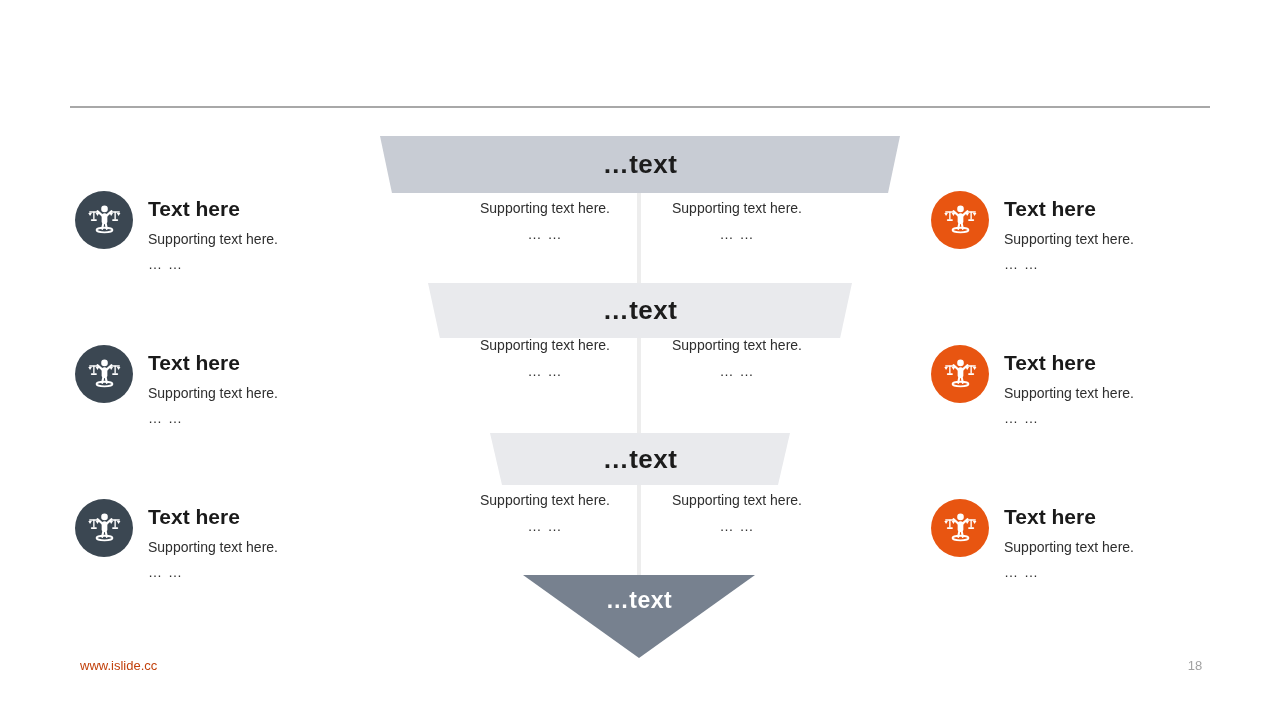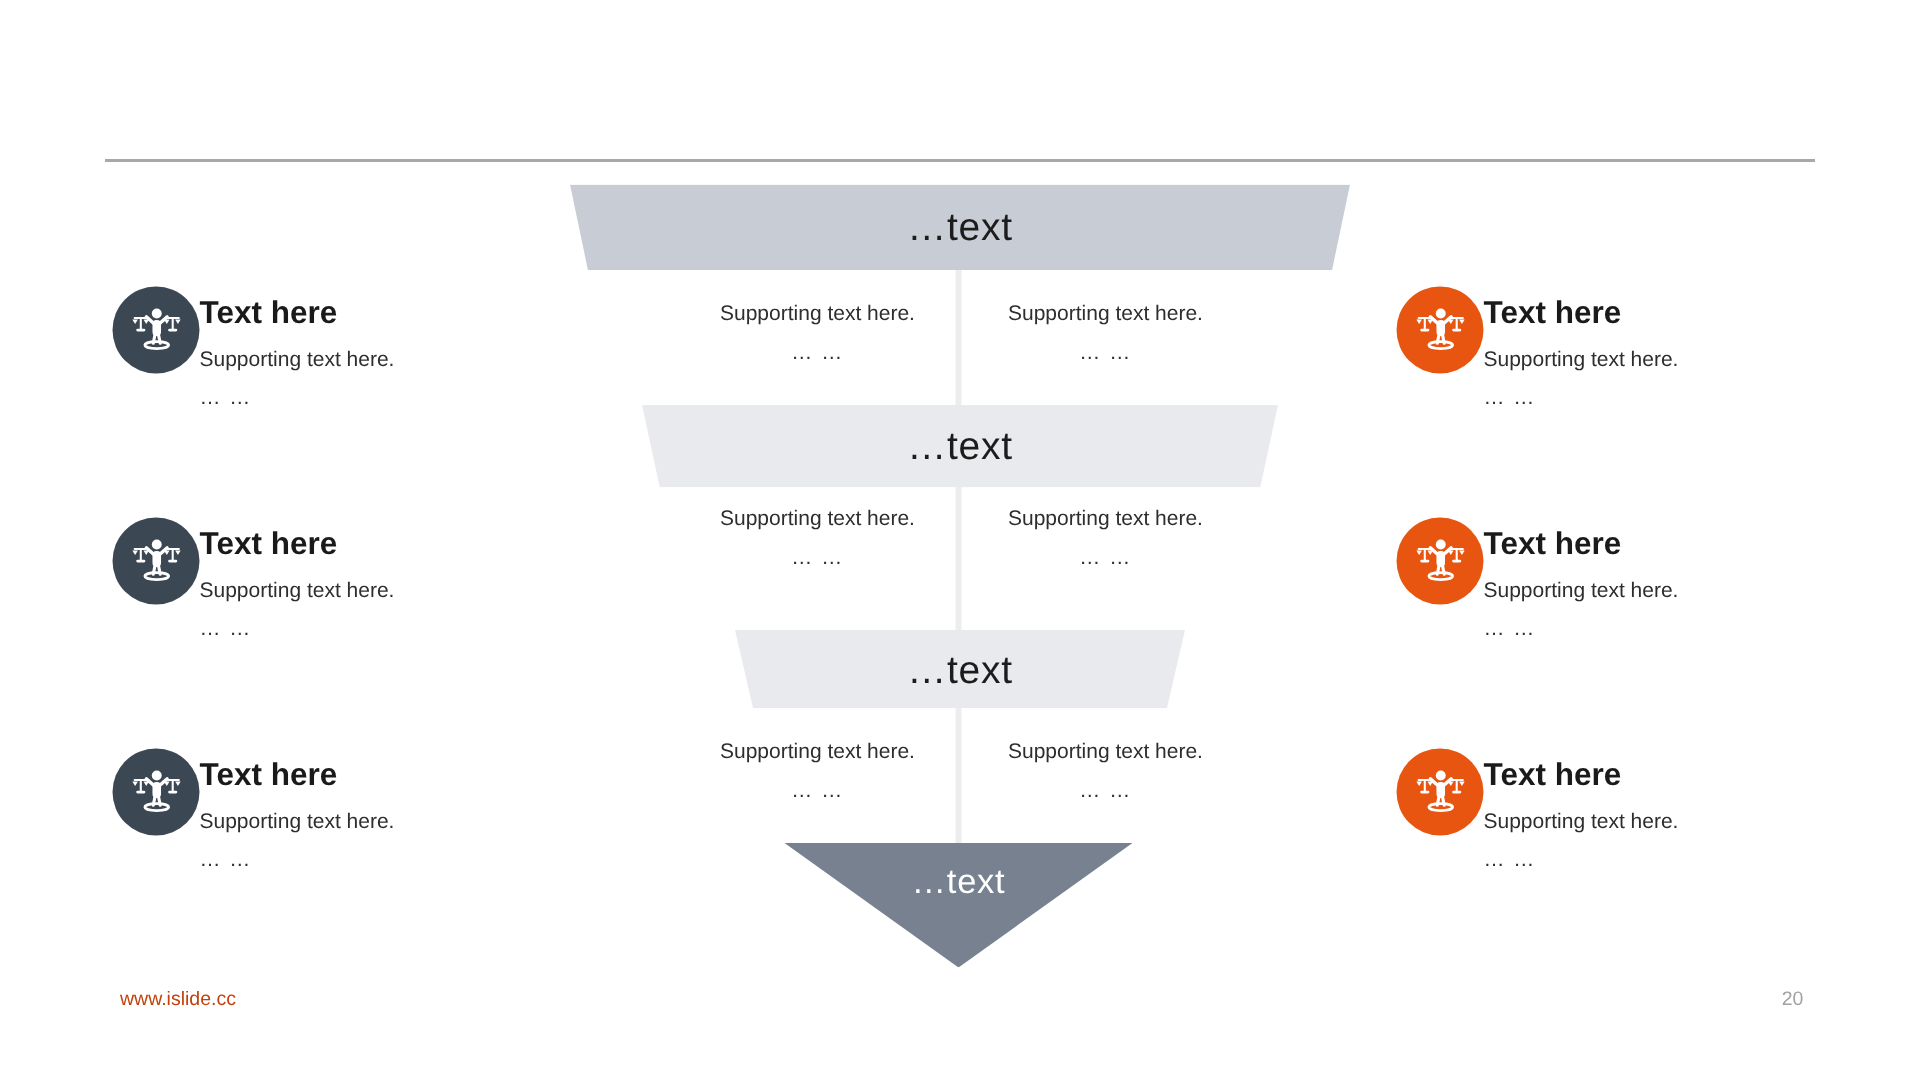--- a/index.html
+++ b/index.html
@@ -2,21 +2,21 @@
 <html><head>
 <meta charset="utf-8">
 <style>
   html,body{margin:0;padding:0;background:#fff;}
   .slide{position:relative;width:1280px;height:720px;background:#ffffff;overflow:hidden;
          font-family:"Liberation Sans",sans-serif;}
   .divider{position:absolute;left:70px;top:106px;width:1140px;height:2px;background:#a8a8a8;}
   .center-line{position:absolute;left:637px;top:178px;width:4px;height:428px;background:#ededed;}
 
   .trap{position:absolute;display:flex;align-items:center;justify-content:center;
-        font-weight:normal;font-size:26px;color:#1c1c1c;letter-spacing:.5px;z-index:2;}
+        font-weight:bold;font-size:26px;color:#1c1c1c;letter-spacing:.5px;z-index:2;margin-top:13px;}
   .trap.l1{left:380px;top:123px;width:520px;height:57px;background:#c8ccd4;
            clip-path:polygon(0 0,100% 0,97.7% 100%,2.3% 100%);}
   .trap.l2{left:428px;top:270px;width:424px;height:55px;background:#e9eaed;
            clip-path:polygon(0 0,100% 0,97.2% 100%,2.8% 100%);}
   .trap.l3{left:490px;top:420px;width:300px;height:52px;background:#e9eaed;
            clip-path:polygon(0 0,100% 0,96% 100%,4% 100%);}
   .trap.tri{left:523px;top:562px;width:232px;height:83px;background:#77818f;
             clip-path:polygon(0 0,100% 0,50% 100%);color:#ffffff;font-size:23px;
             align-items:flex-start;padding-top:12px;box-sizing:border-box;}
 
@@ -27,21 +27,21 @@
   .row1{top:200px;} .row2{top:337px;} .row3{top:492px;}
 
   .side-item{position:absolute;display:flex;align-items:flex-start;}
   .pos-left{left:75px;}
   .pos-right{left:931px;}
   .t1{top:191px;} .t2{top:345px;} .t3{top:499px;}
   .badge{width:58px;height:58px;border-radius:50%;flex:0 0 58px;
          display:flex;align-items:center;justify-content:center;}
   .badge.dark{background:#3b4752;}
   .badge.orange{background:#e85511;}
-  .side-text{width:215px;}
+  .side-text{margin-left:15px;width:215px;}
   .side-title{font-size:21px;font-weight:bold;color:#1a1a1a;margin-top:6px;line-height:1.1;}
   .side-line{font-size:14px;color:#2e2e2e;margin-top:11px;}
   .side-dots{font-size:14px;color:#2e2e2e;margin-top:9px;letter-spacing:1px;}
 
   .footer-url{position:absolute;left:80px;top:658px;font-size:13px;color:#c2410c;}
   .page-num{position:absolute;left:1178px;top:658px;width:34px;text-align:center;
             font-size:13px;color:#a2a2a2;}
   .hidden-defs{position:absolute;width:0;height:0;overflow:hidden;}
 </style>
 </head>
@@ -184,15 +184,15 @@
         </svg>
     </div>
     <div class="side-text">
       <div class="side-title">Text here</div>
       <div class="side-line">Supporting text here.</div>
       <div class="side-dots">… …</div>
     </div>
   </div>
 
   <div class="footer-url">www.islide.cc</div>
-  <div class="page-num">20</div>
+  <div class="page-num">18</div>
 
 </div>
 
 </body></html>

